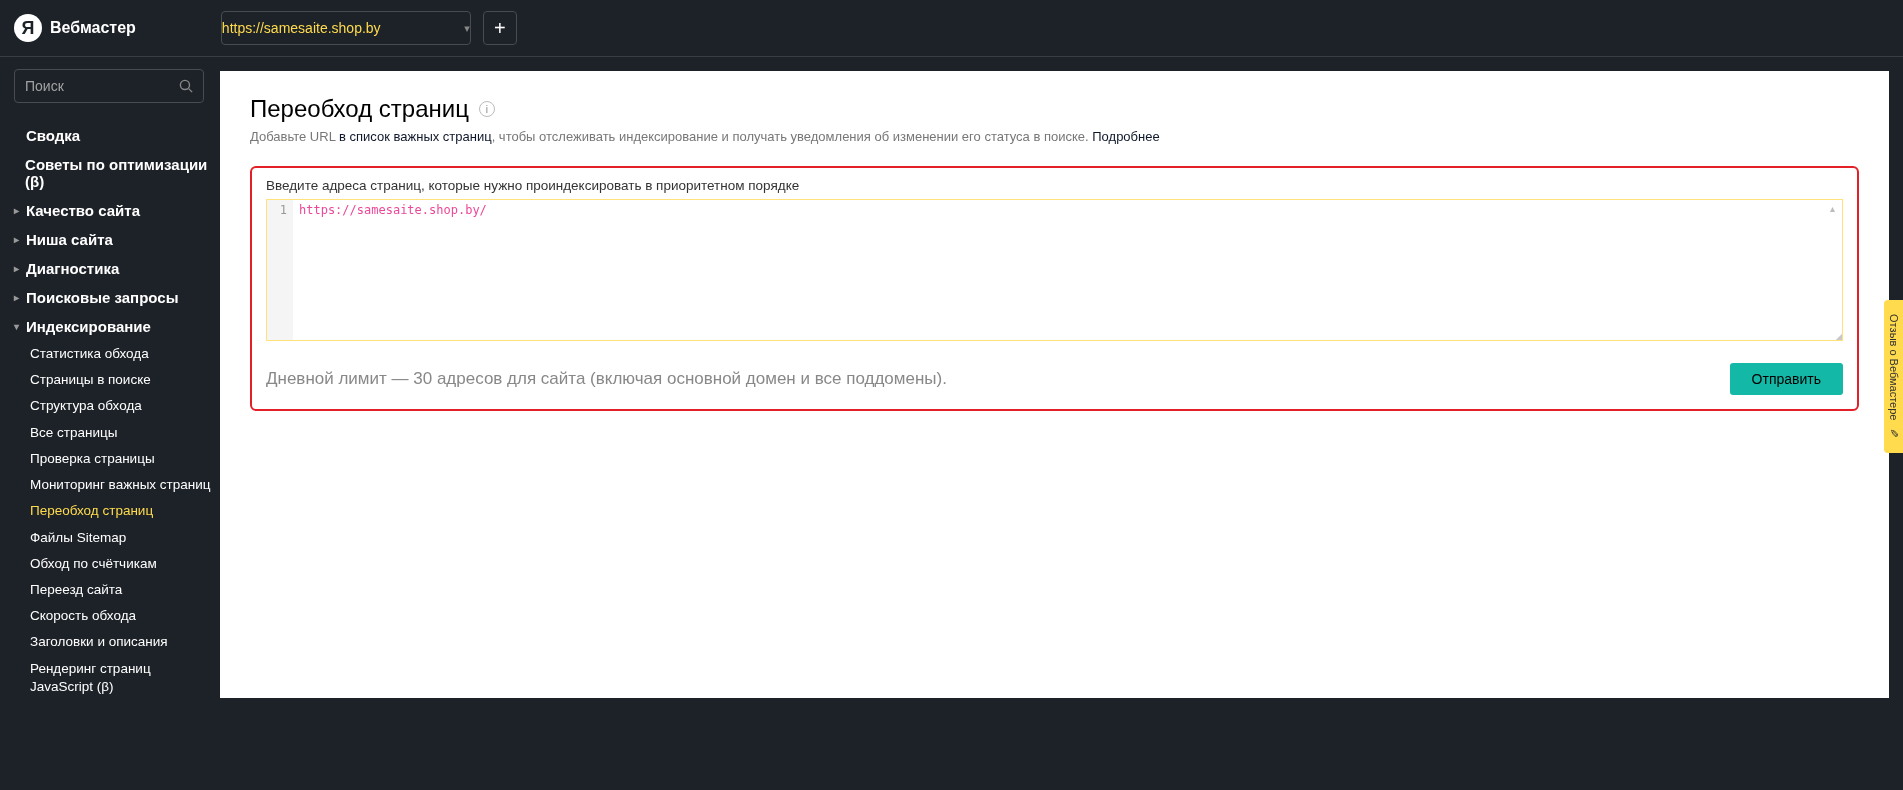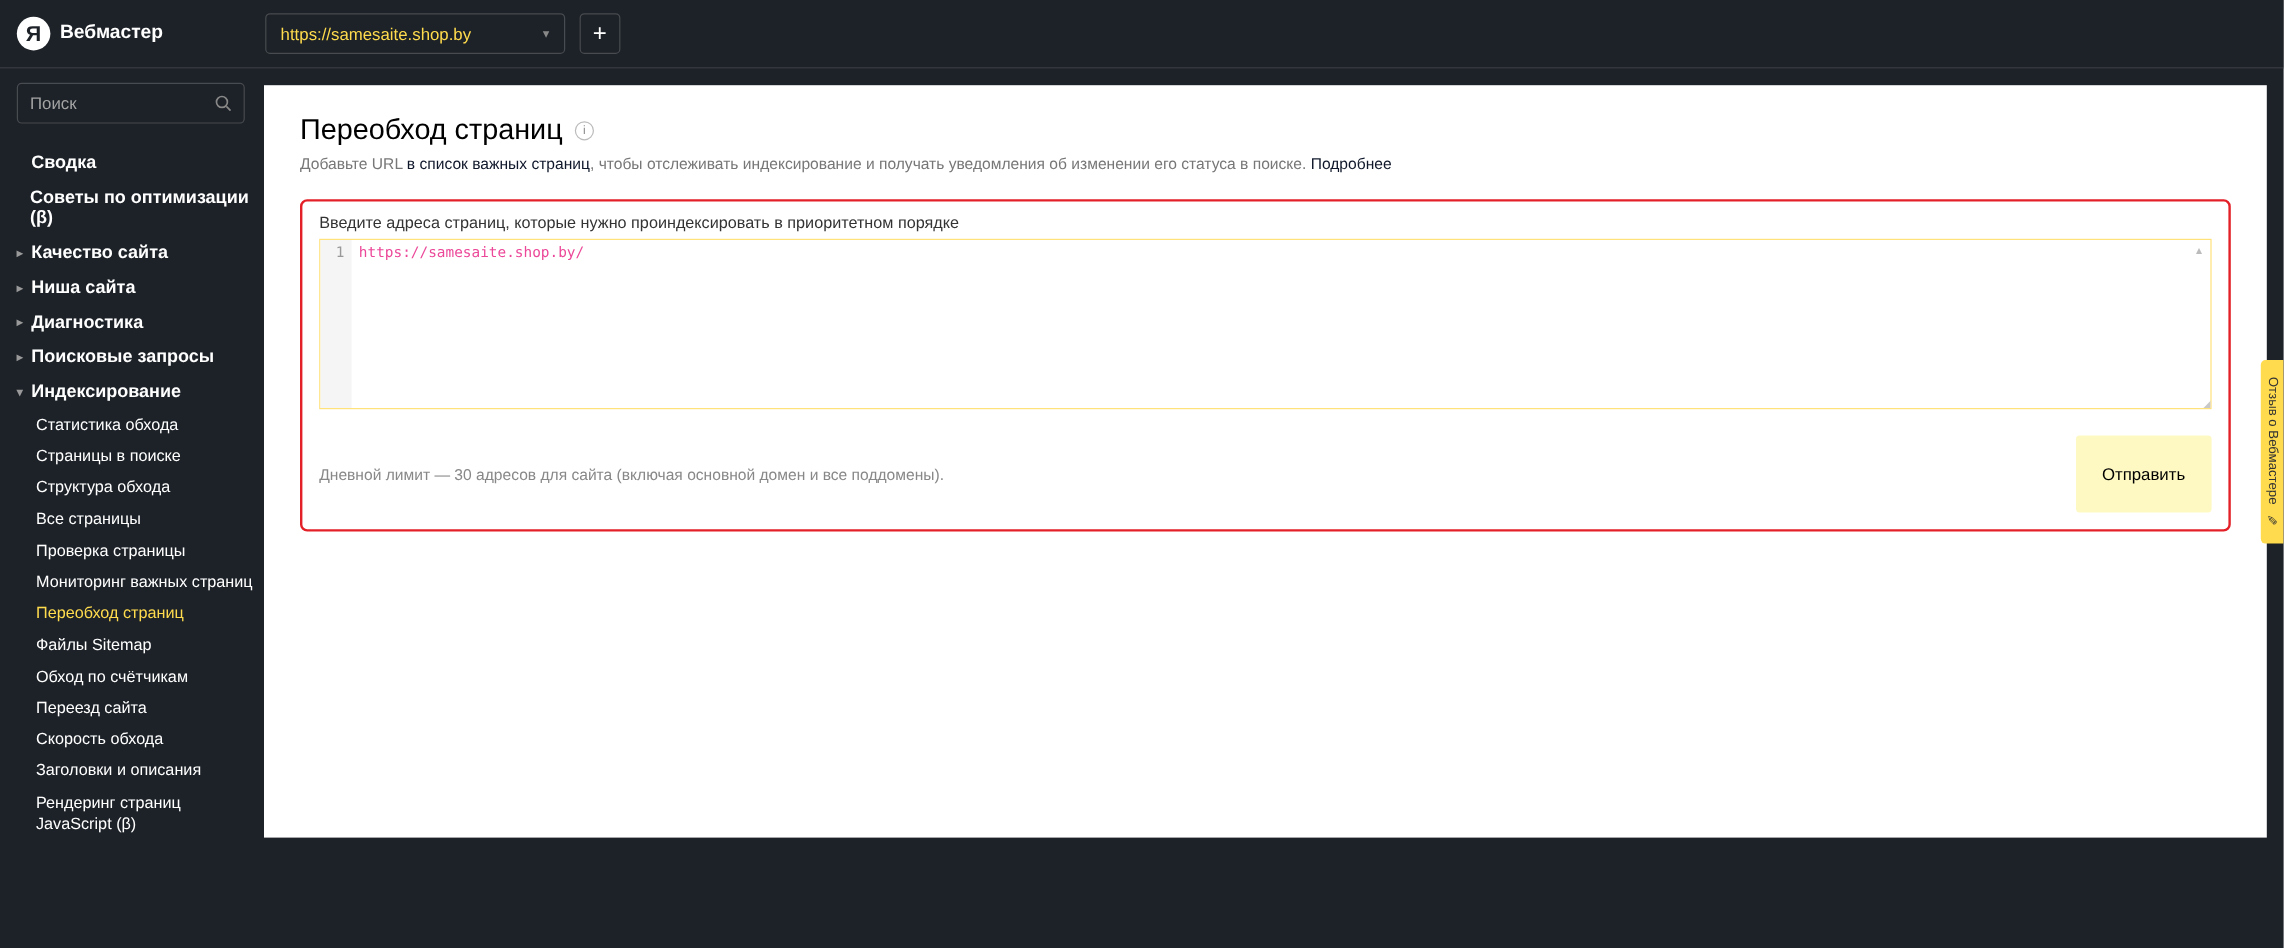--- a/index.html
+++ b/index.html
@@ -2,21 +2,21 @@
 <html><head>
 <meta charset="utf-8">
 <style>
 *{box-sizing:border-box;margin:0;padding:0}
 body{background:#1d2228;font-family:Arial,Helvetica,sans-serif;color:#fff;font-size:14px;width:1903px;height:790px;overflow:hidden;position:relative}
 .header{display:flex;align-items:center;height:56px;padding:0 14px;background:#1d2228}
 .logo{display:flex;align-items:center;gap:8px}
 .logo-y{width:28px;height:28px;border-radius:50%;background:#fff;color:#1d2228;display:flex;align-items:center;justify-content:center;font-weight:700;font-size:18px}
 .logo-text{font-weight:700;font-size:16px}
 .site-select{display:flex;align-items:center;gap:12px;margin-left:85px}
-.dropdown{width:250px;height:34px;border:1px solid #484b4f;border-radius:4px;display:flex;align-items:center;justify-content:space-between;padding:0 12px;color:#ffdb4d;font-size:14px}
+.dropdown{width:250px;height:34px;border:1px solid #484b4f;border-radius:4px;display:flex;align-items:center;justify-content:space-between;padding:0 0;color:#ffdb4d;font-size:14px}
 .chev{font-size:11px;color:#888}
 .add-btn{width:34px;height:34px;border:1px solid #484b4f;border-radius:4px;display:flex;align-items:center;justify-content:center;color:#fff;font-size:20px;font-weight:300}
 .hr-top{height:1px;background:#3a3d42;margin:0}
 
 .body{display:flex}
 .sidebar{width:216px;padding:12px 4px 12px 14px;flex-shrink:0}
 .search-box{position:relative;width:190px;height:34px;border:1px solid #484b4f;border-radius:4px;display:flex;align-items:center;padding:0 10px;color:#a3a3a3;margin-bottom:18px}
 .search-ic{position:absolute;right:10px;top:9px;color:#888;font-size:14px}
 .nav-item{padding:6px 0;color:#fff;font-size:15px;font-weight:700;cursor:pointer;display:flex;align-items:center}
 .tri{display:inline-block;width:10px;font-size:10px;color:#999;margin-right:2px}
@@ -31,22 +31,22 @@
 .link{color:#0f172a;cursor:pointer}
 
 .red-box{border:2px solid #e32027;border-radius:6px;padding:10px 14px 14px}
 .lbl{font-size:13.5px;color:#333;margin-bottom:6px}
 .code-editor{border:1px solid #ffe27a;background:#fff;height:142px;position:relative;overflow:hidden}
 .gutter{position:absolute;left:0;top:0;bottom:0;width:26px;background:#f5f5f5;font-family:monospace;font-size:12px;color:#999;text-align:right;padding:3px 6px 0 0}
 .code-text{font-family:monospace;font-size:12px;color:#ec4899;padding:3px 0 0 32px}
 .ce-scroll{position:absolute;right:3px;top:3px;width:9px;height:9px;color:#bbb;font-size:10px}
 .ce-corner{position:absolute;right:-2px;bottom:-2px;color:#c8c8c8;font-size:11px}
 .footer-row{display:flex;justify-content:space-between;align-items:center;margin-top:22px}
-.limit{font-size:13px;color:#888}
-.send-btn{background:#fef9c3;border:none;border-radius:3px;padding:24px 22px;font-size:14px;color:#000;font-weight:400;cursor:pointer}
+.limit{font-size:17px;color:#888}
+.send-btn{background:#14b8a6;border:none;border-radius:3px;padding:8px 22px;font-size:14px;color:#000;font-weight:400;cursor:pointer}
 
 .feedback{position:absolute;right:0;top:300px;background:#ffdb4d;color:#333;writing-mode:vertical-rl;padding:14px 3px;font-size:11px;border-radius:4px 0 0 4px;display:flex;align-items:center;gap:6px}
 .feedback .fb-ic{transform:rotate(180deg)}
 </style>
 </head>
 <body>
 
 <div class="header">
   <div class="logo">
     <div class="logo-y">Я</div>

